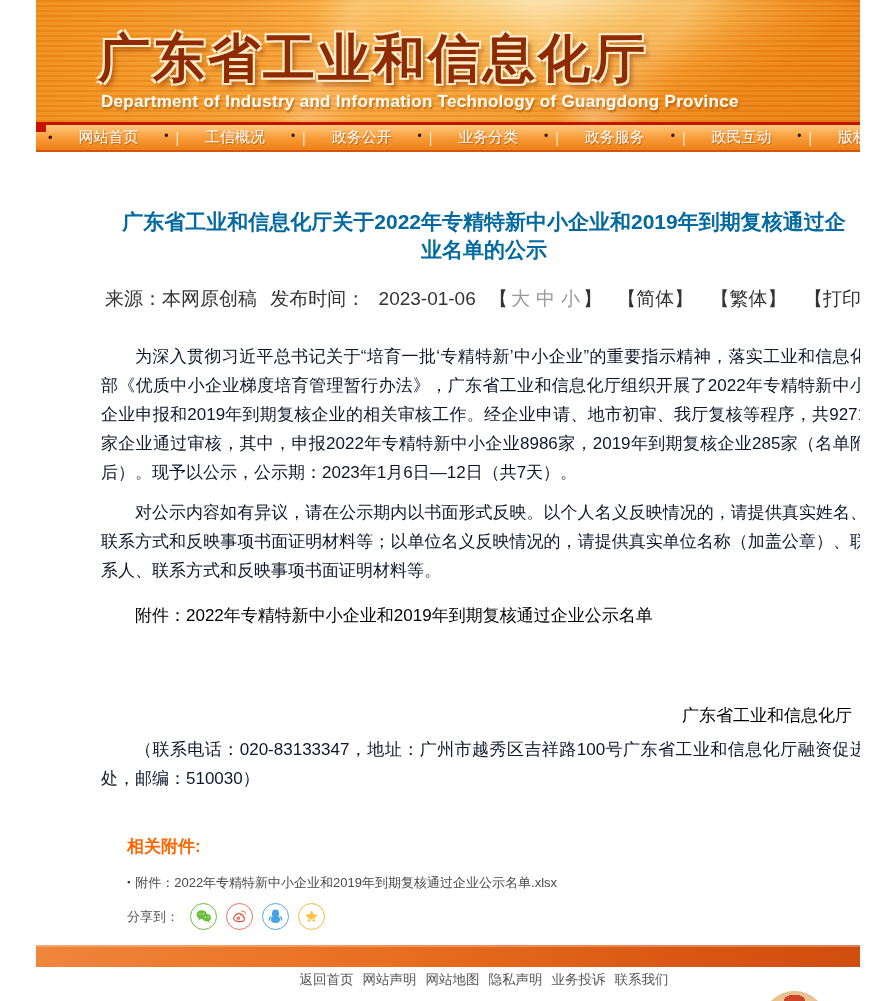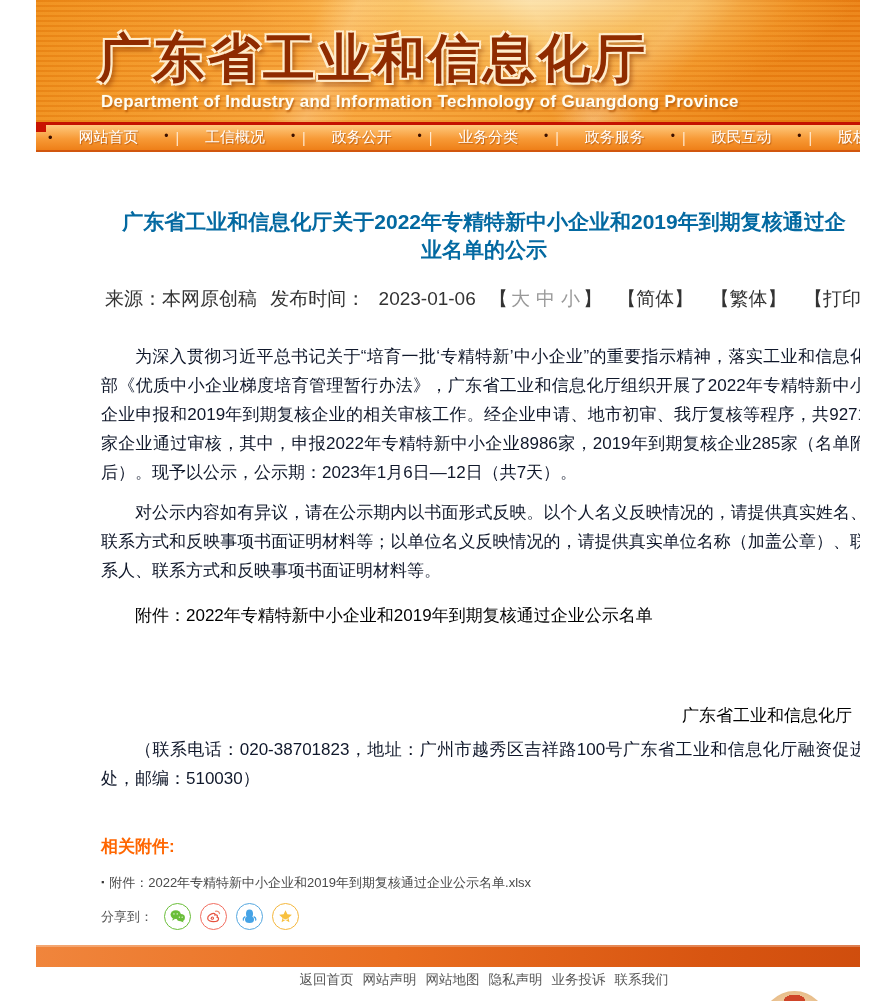--- a/index.html
+++ b/index.html
@@ -59,21 +59,21 @@
   .meta .mbtn { margin:0 6px; cursor:pointer; color:#333; }
   .body-p { font-size:17px; line-height:29px; text-align:justify; text-indent:2em; color:#0f172a; }
   .p1 { margin-top:30px; }
   .p2 { margin-top:11px; }
   .attach-line { margin-top:4px; font-size:17px; line-height:29px; text-indent:2em; margin-top:16px; }
   .sign { margin-top:74px; text-align:right; padding-right:15px; font-size:17px; }
   .sign-date { margin-top:12px; text-align:right; padding-right:60px; font-size:17px; }
   .contact { margin-top:8px; }
 
   
-  .related { margin-top:42px; margin-left:0; }
+  .related { margin-top:42px; margin-left:26px; }
   .rel-heading { color:#ff6600; font-size:17px; font-weight:bold; }
   .rel-item { margin-top:16px; font-size:13px; color:#4a4a4a; cursor:pointer; }
   .rel-item .sq { font-size:9px; color:#333; margin-right:5px; vertical-align:2px; }
   .share { margin-top:11px; display:flex; align-items:center; gap:9px; font-size:13px; color:#555; }
   .share-label { margin-right:2px; }
   .sicon {
     width:27px; height:27px; border-radius:50%; background:#fff;
     display:flex; align-items:center; justify-content:center; cursor:pointer;
   }
   .sicon svg { width:17px; height:17px; display:block; }
@@ -165,21 +165,21 @@
       <span class="mbtn">【打印】</span>
       <span class="mbtn">【关闭】</span>
     </div>
 
     <p class="body-p p1">为深入贯彻习近平总书记关于“培育一批‘专精特新’中小企业”的重要指示精神，落实工业和信息化部《优质中小企业梯度培育管理暂行办法》，广东省工业和信息化厅组织开展了2022年专精特新中小企业申报和2019年到期复核企业的相关审核工作。经企业申请、地市初审、我厅复核等程序，共9271家企业通过审核，其中，申报2022年专精特新中小企业8986家，2019年到期复核企业285家（名单附后）。现予以公示，公示期：2023年1月6日—12日（共7天）。</p>
     <p class="body-p p2">对公示内容如有异议，请在公示期内以书面形式反映。以个人名义反映情况的，请提供真实姓名、联系方式和反映事项书面证明材料等；以单位名义反映情况的，请提供真实单位名称（加盖公章）、联系人、联系方式和反映事项书面证明材料等。</p>
 
     <p class="attach-line">附件：2022年专精特新中小企业和2019年到期复核通过企业公示名单</p>
 
     <p class="sign">广东省工业和信息化厅</p>
-    <p class="body-p contact">（联系电话：020-38701823，地址：广州市越秀区吉祥路100号广东省工业和信息化厅融资促进处，邮编：510030）</p>
+    <p class="body-p contact">（联系电话：020-83133347，地址：广州市越秀区吉祥路100号广东省工业和信息化厅融资促进处，邮编：510030）</p>
 
     <section class="related">
       <h3 class="rel-heading">相关附件:</h3>
       <p class="rel-item"><span class="sq">▪</span><span>附件：2022年专精特新中小企业和2019年到期复核通过企业公示名单.xlsx</span></p>
       <div class="share">
         <span class="share-label">分享到：</span>
         <span class="sicon wechat">
           <svg viewBox="0 0 24 24" aria-hidden="true">
               <ellipse cx="9.5" cy="9.3" rx="7.3" ry="6.2" fill="#6abe39"></ellipse>
               <polygon points="5.6,14 4.6,18 8.8,15.3" fill="#6abe39"></polygon>

